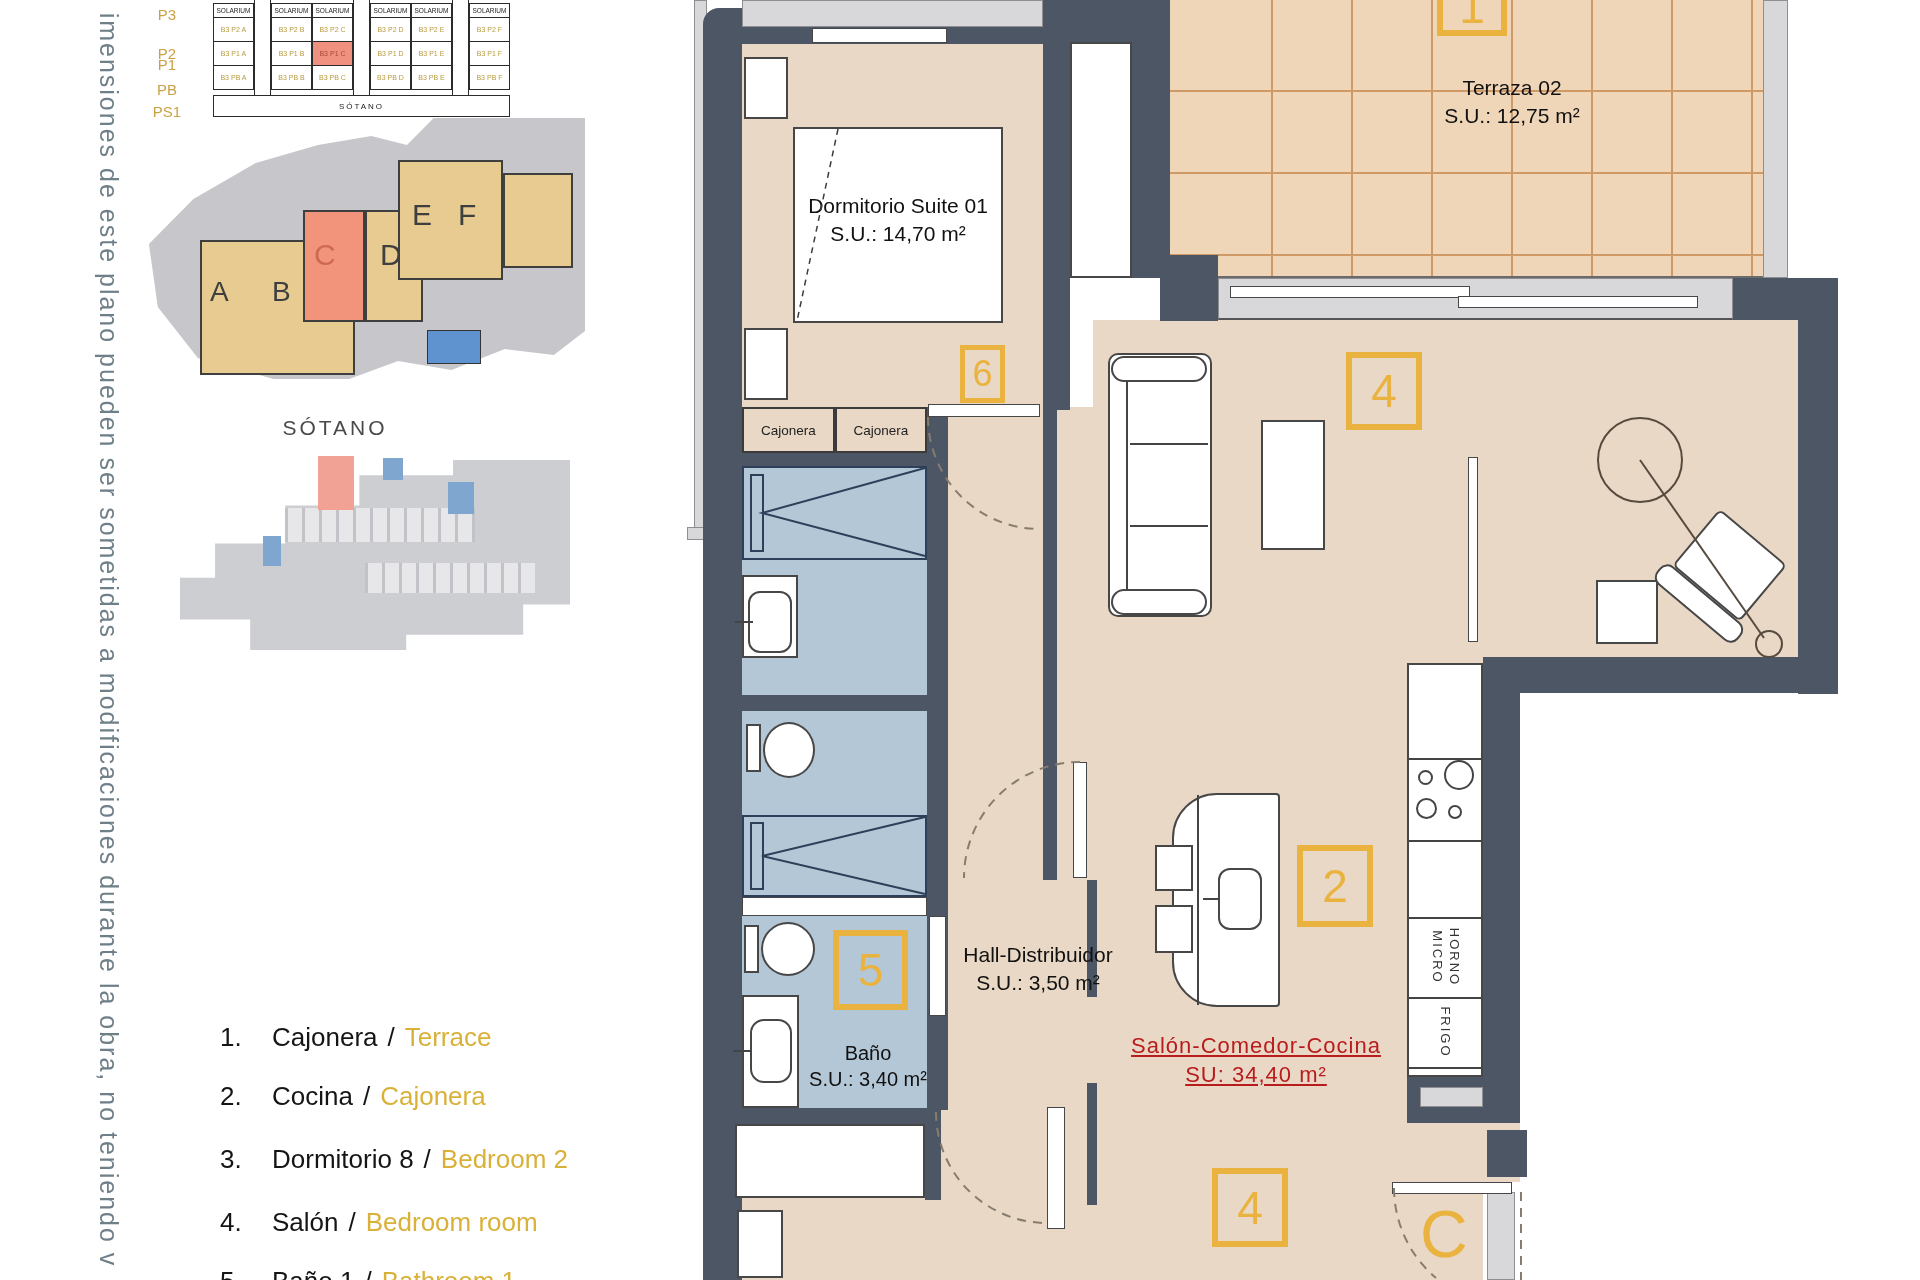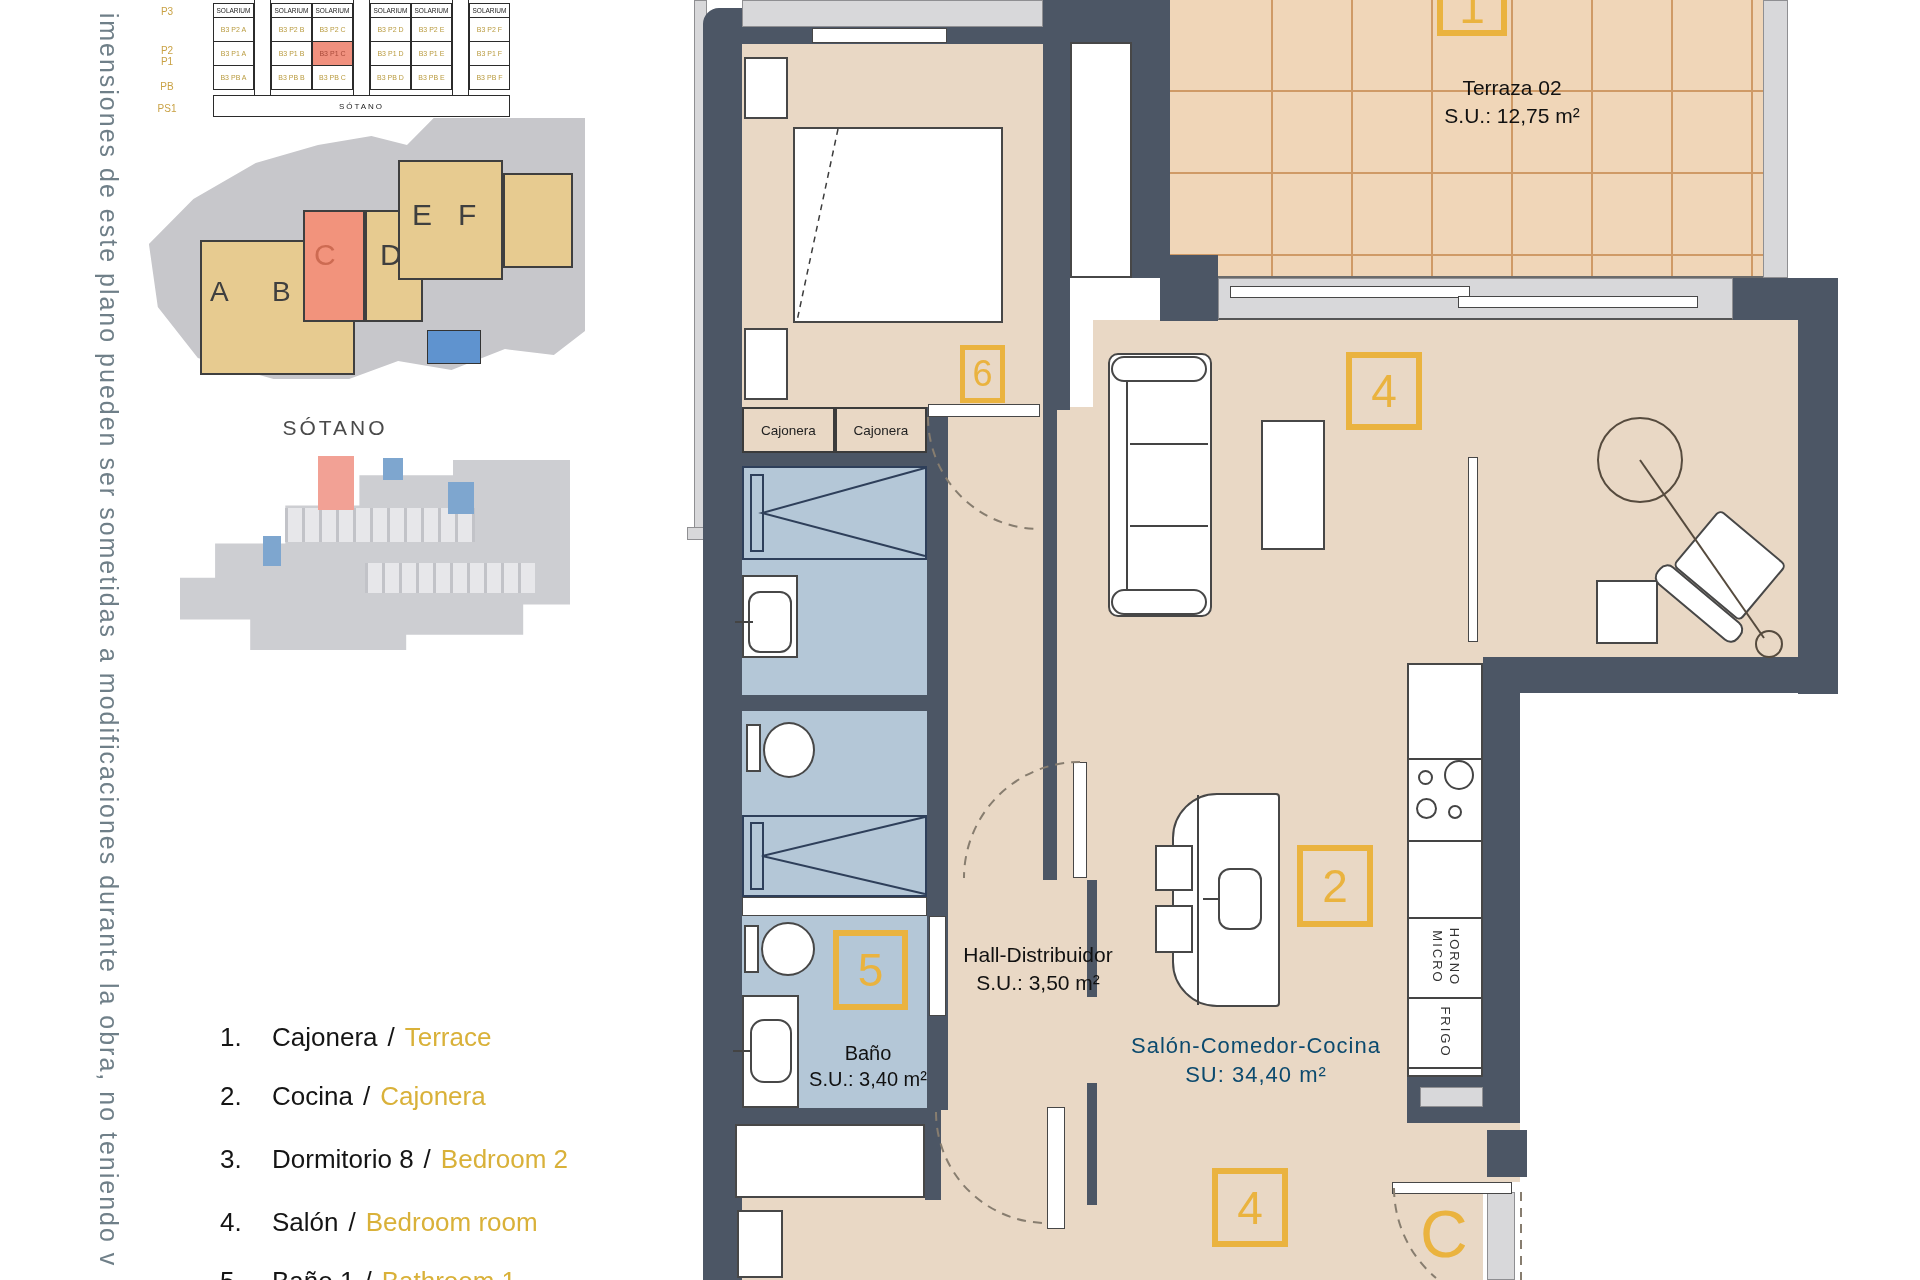--- a/index.html
+++ b/index.html
@@ -22,21 +22,21 @@
   .rlabel{position:absolute;transform:translateX(-50%);text-align:center;color:#111;
           font-size:21px;line-height:1.32;white-space:nowrap;}
   .divline{position:absolute;background:#444;}
   .burner{position:absolute;background:#fff;border:2px solid #444;border-radius:50%;box-sizing:border-box;}
   .krot{position:absolute;display:flex;align-items:center;justify-content:center;
         transform:rotate(90deg);font-size:13px;letter-spacing:2px;color:#333;text-align:center;line-height:1.3;}
   .disc{position:absolute;left:108px;top:640px;transform:translate(-50%,-50%) rotate(90deg);
         white-space:nowrap;font-size:25px;letter-spacing:2px;color:#6f7f88;}
   
   .elev{position:absolute;left:150px;top:0;width:368px;height:122px;}
-  .elev .fl-lab{position:absolute;left:0;width:34px;text-align:center;color:#c9a245;font-size:10px;}
+  .elev .fl-lab{position:absolute;left:0;width:34px;text-align:center;color:#c9a245;font-size:15px;}
   .egrid{position:absolute;left:63px;top:3px;display:flex;}
   .ecol{display:flex;flex-direction:column;width:41px;}
   .ecol .hd{height:15px;border:1px solid #2b2b2b;font-size:6.5px;display:flex;align-items:center;
             justify-content:center;color:#222;box-sizing:border-box;margin-bottom:-1px;background:#fff;}
   .ecol .cell{height:25px;border:1px solid #2b2b2b;font-size:7px;display:flex;align-items:center;
             justify-content:center;color:#b99b3f;box-sizing:border-box;margin-bottom:-1px;background:#fff;}
   .ecol .cell.red{background:#f0907e;color:#a84a3a;}
   .stair{width:17px;margin-top:-7px;height:102px;background:#fff;border:1px solid #2b2b2b;box-sizing:border-box;}
   .sotrow{position:absolute;left:63px;top:95px;width:297px;height:22px;border:1.5px solid #2b2b2b;
           background:#fff;display:flex;align-items:center;justify-content:center;font-size:8px;
@@ -204,20 +204,24 @@
   <div class="w" style="left:742px;top:453px;width:185px;height:13px;"></div>
   <div class="w" style="left:742px;top:695px;width:185px;height:16px;"></div>
   <div class="w" style="left:735px;top:1108px;width:192px;height:16px;"></div>
   <div class="w" style="left:925px;top:1108px;width:16px;height:92px;"></div>
 
   <div class="whthin" style="left:812px;top:28px;width:135px;height:15px;"></div>
   <div class="wh" style="left:1070px;top:42px;width:62px;height:236px;"></div>
   <div class="wh" style="left:744px;top:57px;width:44px;height:62px;"></div>
   <div class="wh" style="left:793px;top:127px;width:210px;height:196px;"></div>
   <div class="wh" style="left:744px;top:328px;width:44px;height:72px;"></div>
+  <div class="rlabel" style="left:898px;top:192px;">
+    <div>Dormitorio Suite 01</div>
+    <div>S.U.: 14,70 m²</div>
+  </div>
   <div class="box" style="left:960px;top:345px;width:45px;height:58px;border-width:5px;font-size:36px;">6</div>
 
   <div class="box" style="left:1437px;top:-22px;width:70px;height:58px;">1</div>
   <div class="rlabel" style="left:1512px;top:74px;">
     <div>Terraza 02</div>
     <div>S.U.: 12,75 m²</div>
   </div>
 
   <div class="whthin" style="left:1230px;top:286px;width:240px;height:12px;"></div>
   <div class="whthin" style="left:1458px;top:296px;width:240px;height:12px;"></div>
@@ -295,21 +299,21 @@
   <div class="krot" style="left:1407px;top:999px;width:76px;height:66px;">
     <div>FRIGO</div>
   </div>
   <div class="wh" style="left:1172px;top:793px;width:108px;height:214px;border-radius:45px 4px 4px 45px;"></div>
   <div class="divline" style="left:1197px;top:795px;width:2px;height:210px;"></div>
   <div class="wh" style="left:1155px;top:845px;width:38px;height:46px;"></div>
   <div class="wh" style="left:1155px;top:905px;width:38px;height:48px;"></div>
   <div class="wh" style="left:1218px;top:868px;width:44px;height:62px;border-radius:12px;"></div>
   <div class="box" style="left:1297px;top:845px;width:76px;height:82px;">2</div>
 
-  <div class="rlabel" style="left:1256px;top:1031px;font-size:22px;color:#0c4a6e;letter-spacing:1px;">
+  <div class="rlabel" style="left:1256px;top:1031px;font-size:22px;color:#b91c1c;letter-spacing:1px;text-decoration:underline;">
     <div>Salón-Comedor-Cocina</div>
     <div>SU: 34,40 m²</div>
   </div>
   <div class="box" style="left:1212px;top:1168px;width:76px;height:79px;">4</div>
   <div class="abs" style="left:1420px;top:1196px;font-size:66px;color:#eab33f;">C</div>
   <div class="whthin" style="left:1392px;top:1182px;width:120px;height:12px;"></div>
 
   <svg class="overlay" width="1920" height="1280" viewBox="0 0 1920 1280">
     <g stroke="#877d6f" stroke-width="2" fill="none" stroke-dasharray="9 7">
       <path d="M 928 417 A 112 112 0 0 0 1040 529"></path>

